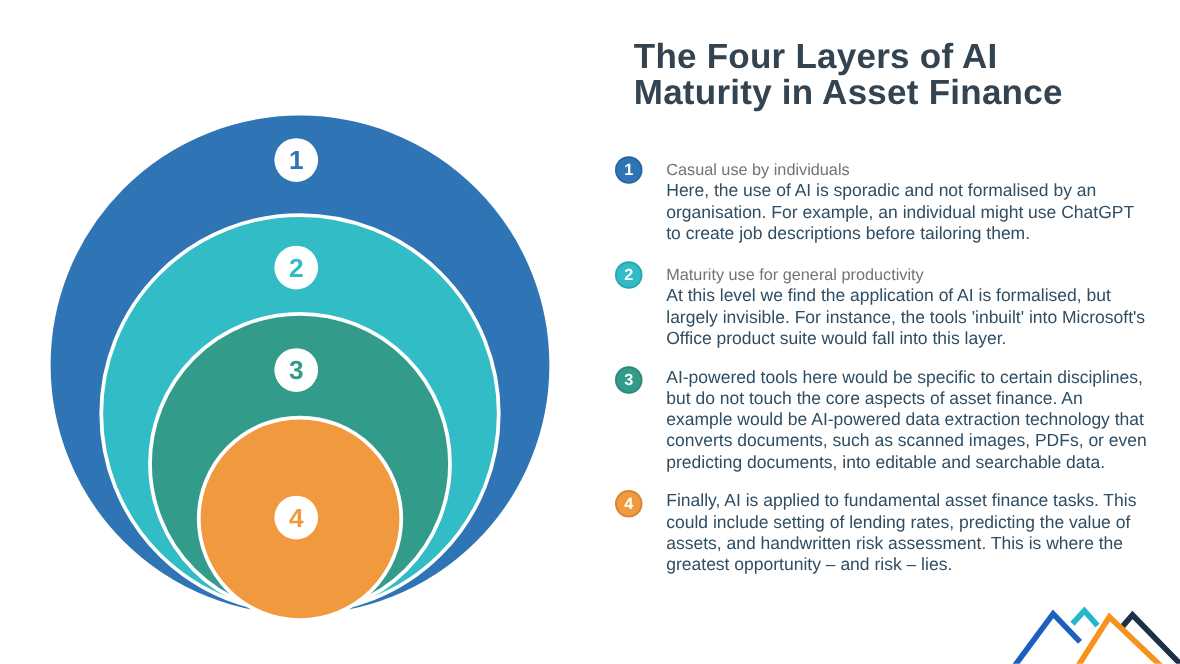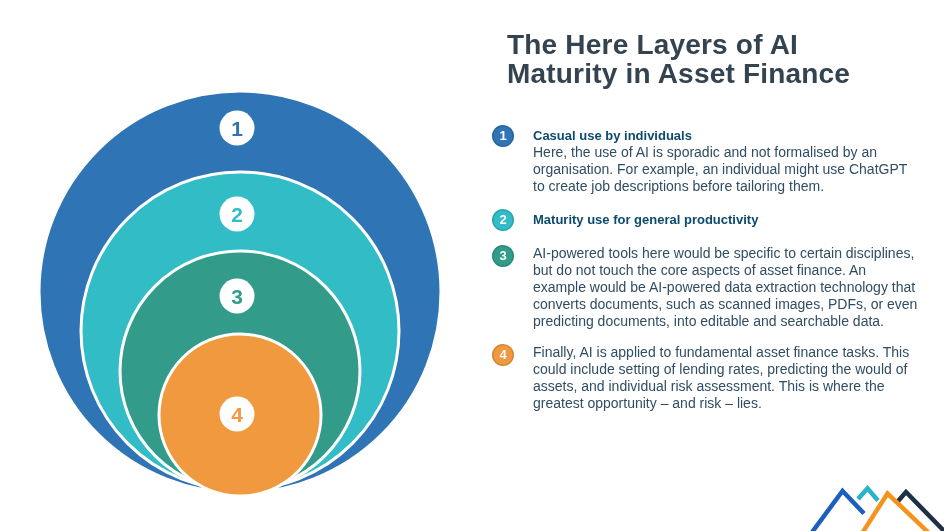--- a/index.html
+++ b/index.html
@@ -58,22 +58,22 @@
     line-height: 22px;
     text-align: center;
     box-shadow: inset 0 0 0 1.5px rgba(0,0,0,0.12);
     margin-right: 19px;
   }
   .item-text {
     width: 392px;
   }
   .item-heading {
     font-size: 13px;
-    font-weight: bold;
-    color: #0c4a6e;
+    font-weight: normal;
+    color: #737373;
     line-height: 17px;
     margin: 2px 0 0 0;
   }
   .item-body {
     font-size: 14px;
     color: #2f4d63;
     line-height: 17px;
     margin: 0;
   }
   .logo {
@@ -103,46 +103,47 @@
 
     <circle cx="237" cy="296" r="17.5" fill="#ffffff"></circle>
     <text x="237" y="303.5" text-anchor="middle" font-size="21" font-weight="bold" fill="#339b8a">3</text>
 
     <circle cx="237" cy="414" r="17.5" fill="#ffffff"></circle>
     <text x="237" y="421.5" text-anchor="middle" font-size="21" font-weight="bold" fill="#f0993e">4</text>
   </svg>
 </div>
 
 <div class="right-pane">
-  <h1 class="page-title">The Here Layers of AI Maturity in Asset Finance</h1>
+  <h1 class="page-title">The Four Layers of AI Maturity in Asset Finance</h1>
 
   <ul class="layer-list">
     <li class="layer-item">
       <div class="num-badge" style="background: rgb(47, 116, 181);">1</div>
       <div class="item-text">
         <p class="item-heading">Casual use by individuals</p>
         <p class="item-body">Here, the use of AI is sporadic and not formalised by an organisation. For example, an individual might use ChatGPT to create job descriptions before tailoring them.</p>
       </div>
     </li>
     <li class="layer-item">
       <div class="num-badge" style="background: rgb(49, 188, 198);">2</div>
       <div class="item-text">
         <p class="item-heading">Maturity use for general productivity</p>
+        <p class="item-body">At this level we find the application of AI is formalised, but largely invisible. For instance, the tools 'inbuilt' into Microsoft's Office product suite would fall into this layer.</p>
       </div>
     </li>
     <li class="layer-item">
       <div class="num-badge" style="background: rgb(51, 155, 138);">3</div>
       <div class="item-text">
         <p class="item-body">AI-powered tools here would be specific to certain disciplines, but do not touch the core aspects of asset finance. An example would be AI-powered data extraction technology that converts documents, such as scanned images, PDFs, or even predicting documents, into editable and searchable data.</p>
       </div>
     </li>
     <li class="layer-item">
       <div class="num-badge" style="background: rgb(240, 153, 62);">4</div>
       <div class="item-text">
-        <p class="item-body">Finally, AI is applied to fundamental asset finance tasks. This could include setting of lending rates, predicting the would of assets, and individual risk assessment. This is where the greatest opportunity – and risk – lies.</p>
+        <p class="item-body">Finally, AI is applied to fundamental asset finance tasks. This could include setting of lending rates, predicting the value of assets, and handwritten risk assessment. This is where the greatest opportunity – and risk – lies.</p>
       </div>
     </li>
   </ul>
 </div>
 
 <div class="logo">
   <svg width="135" height="53" viewBox="0 0 135 53">
     <polyline points="1,57 33.5,13 55,35.5" fill="none" stroke-width="4.5" stroke="#1d5fc0"></polyline>
     <polyline points="49,21 58.5,10.5 69,22.5" fill="none" stroke-width="4.5" stroke="#27b6c9"></polyline>
     <polyline points="87,25.5 97,14 138,56" fill="none" stroke-width="4.5" stroke="#1d3048"></polyline>

